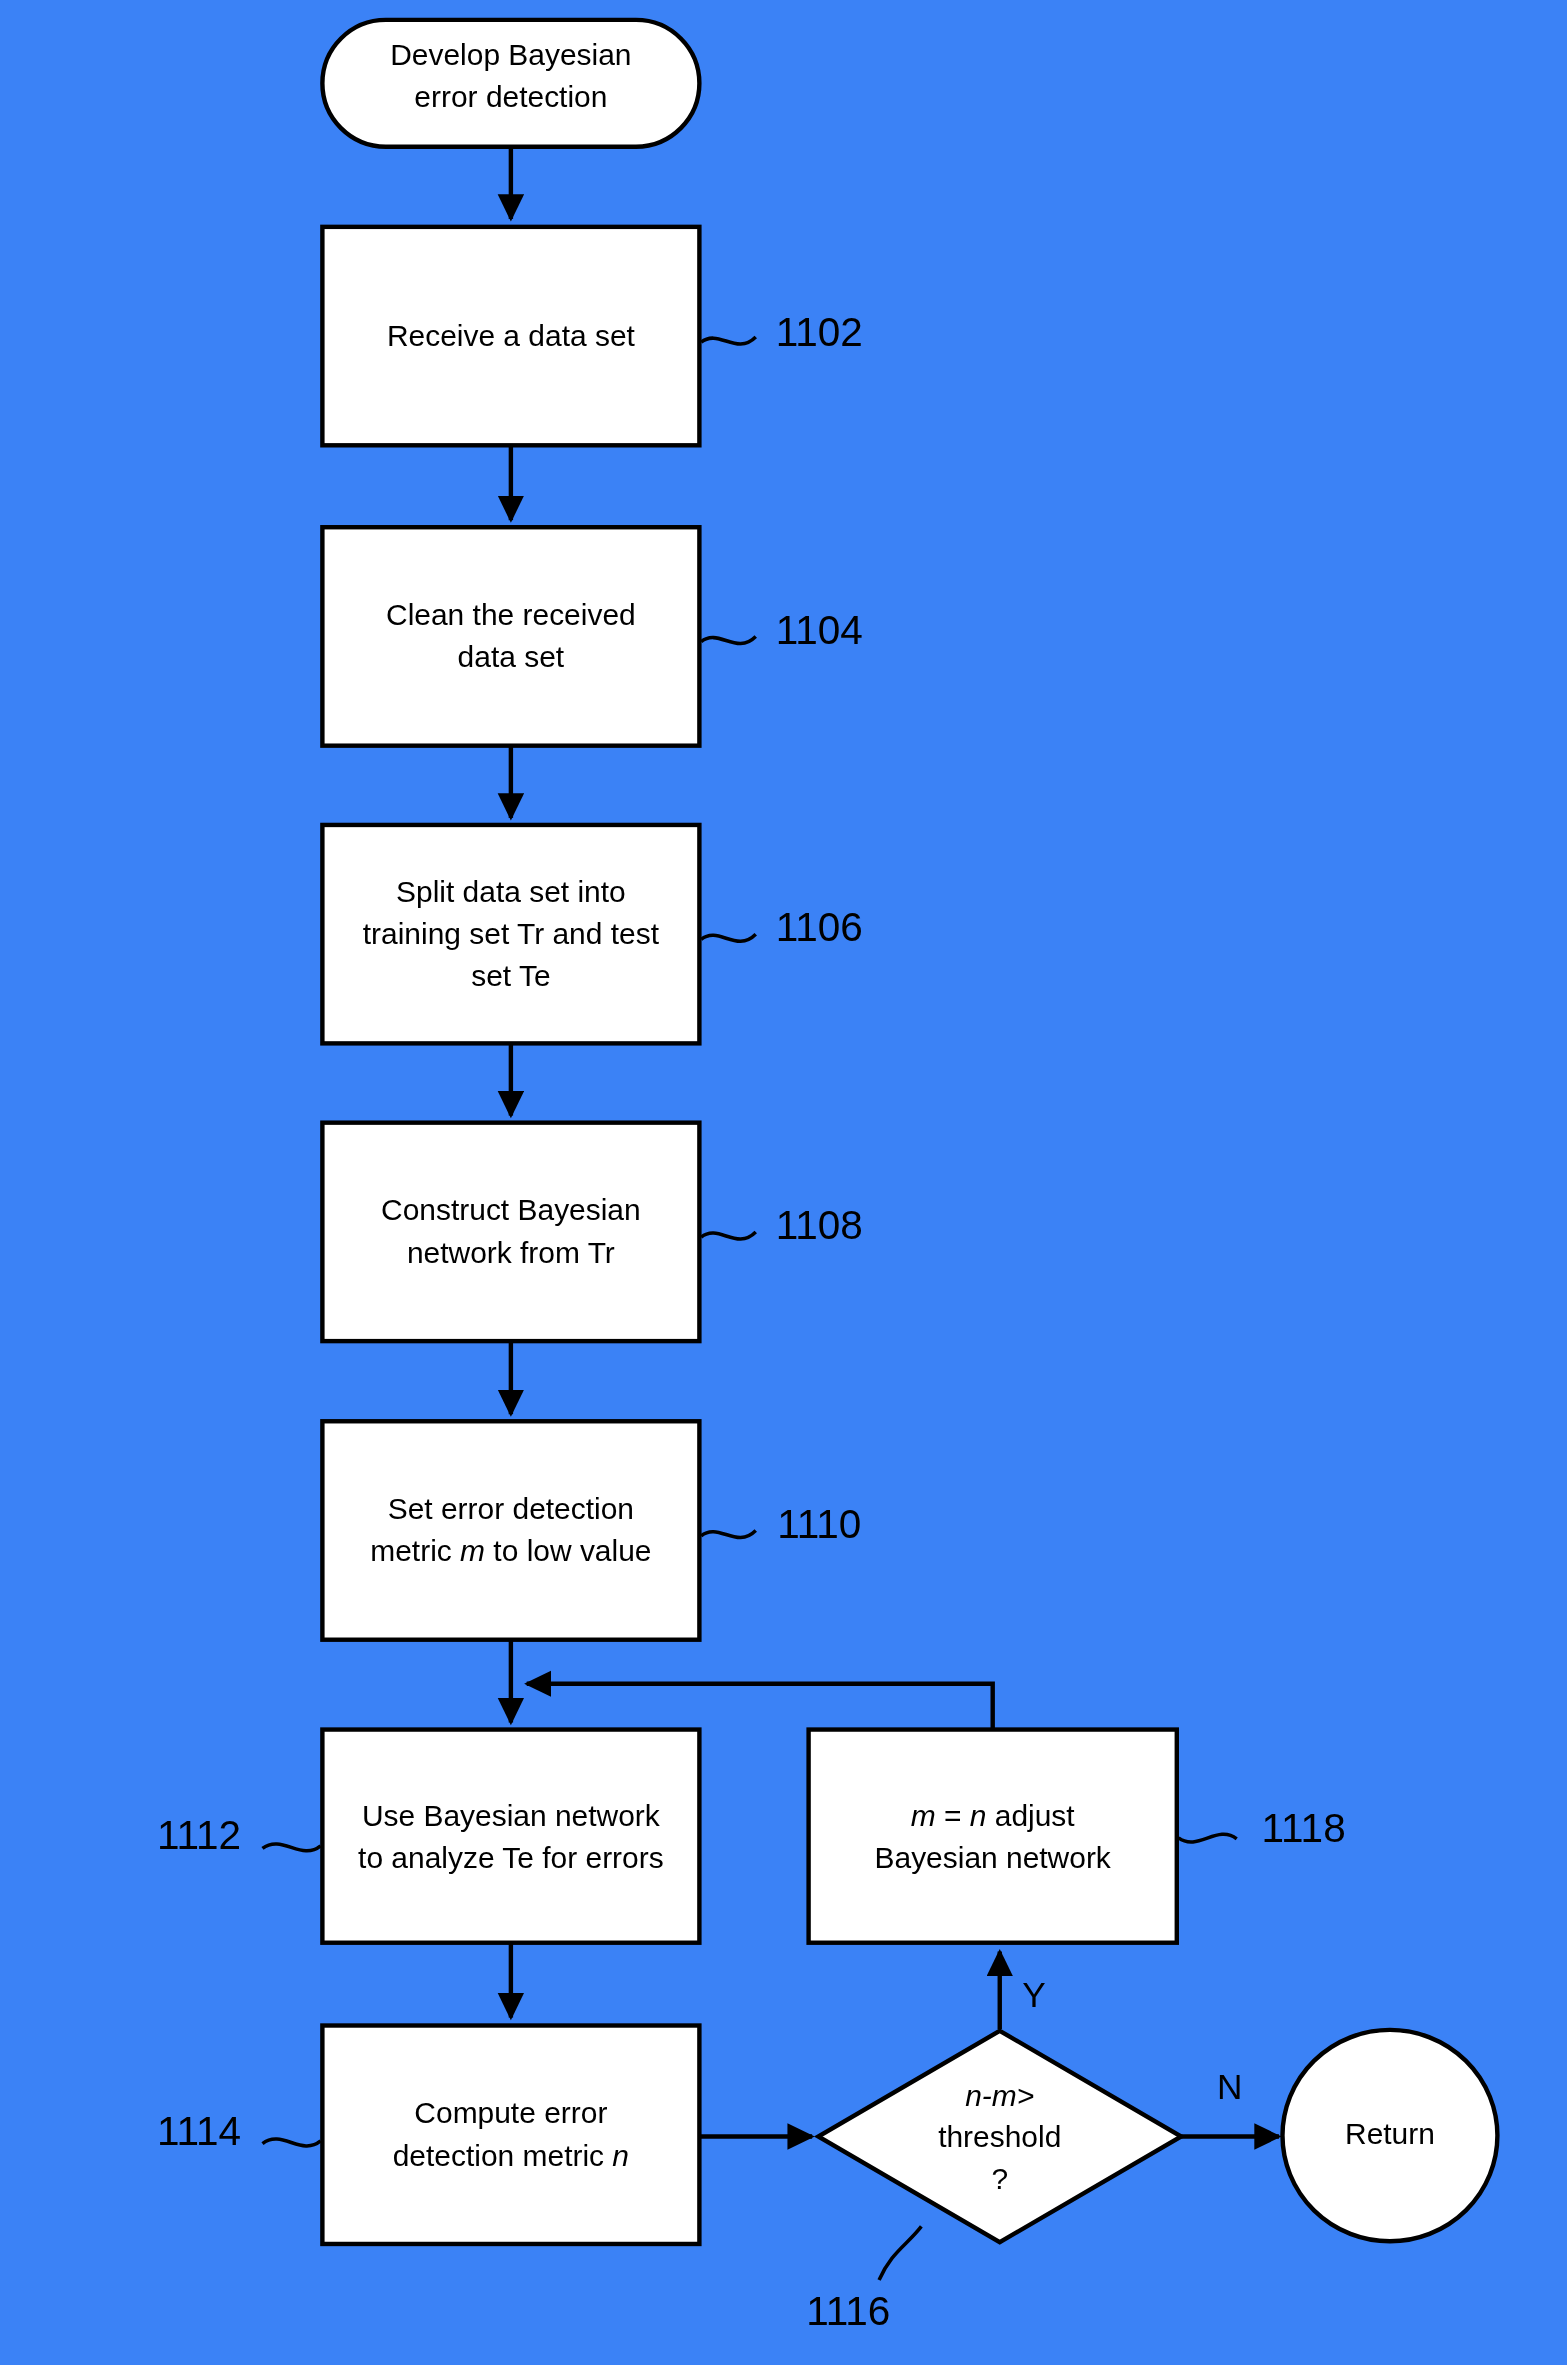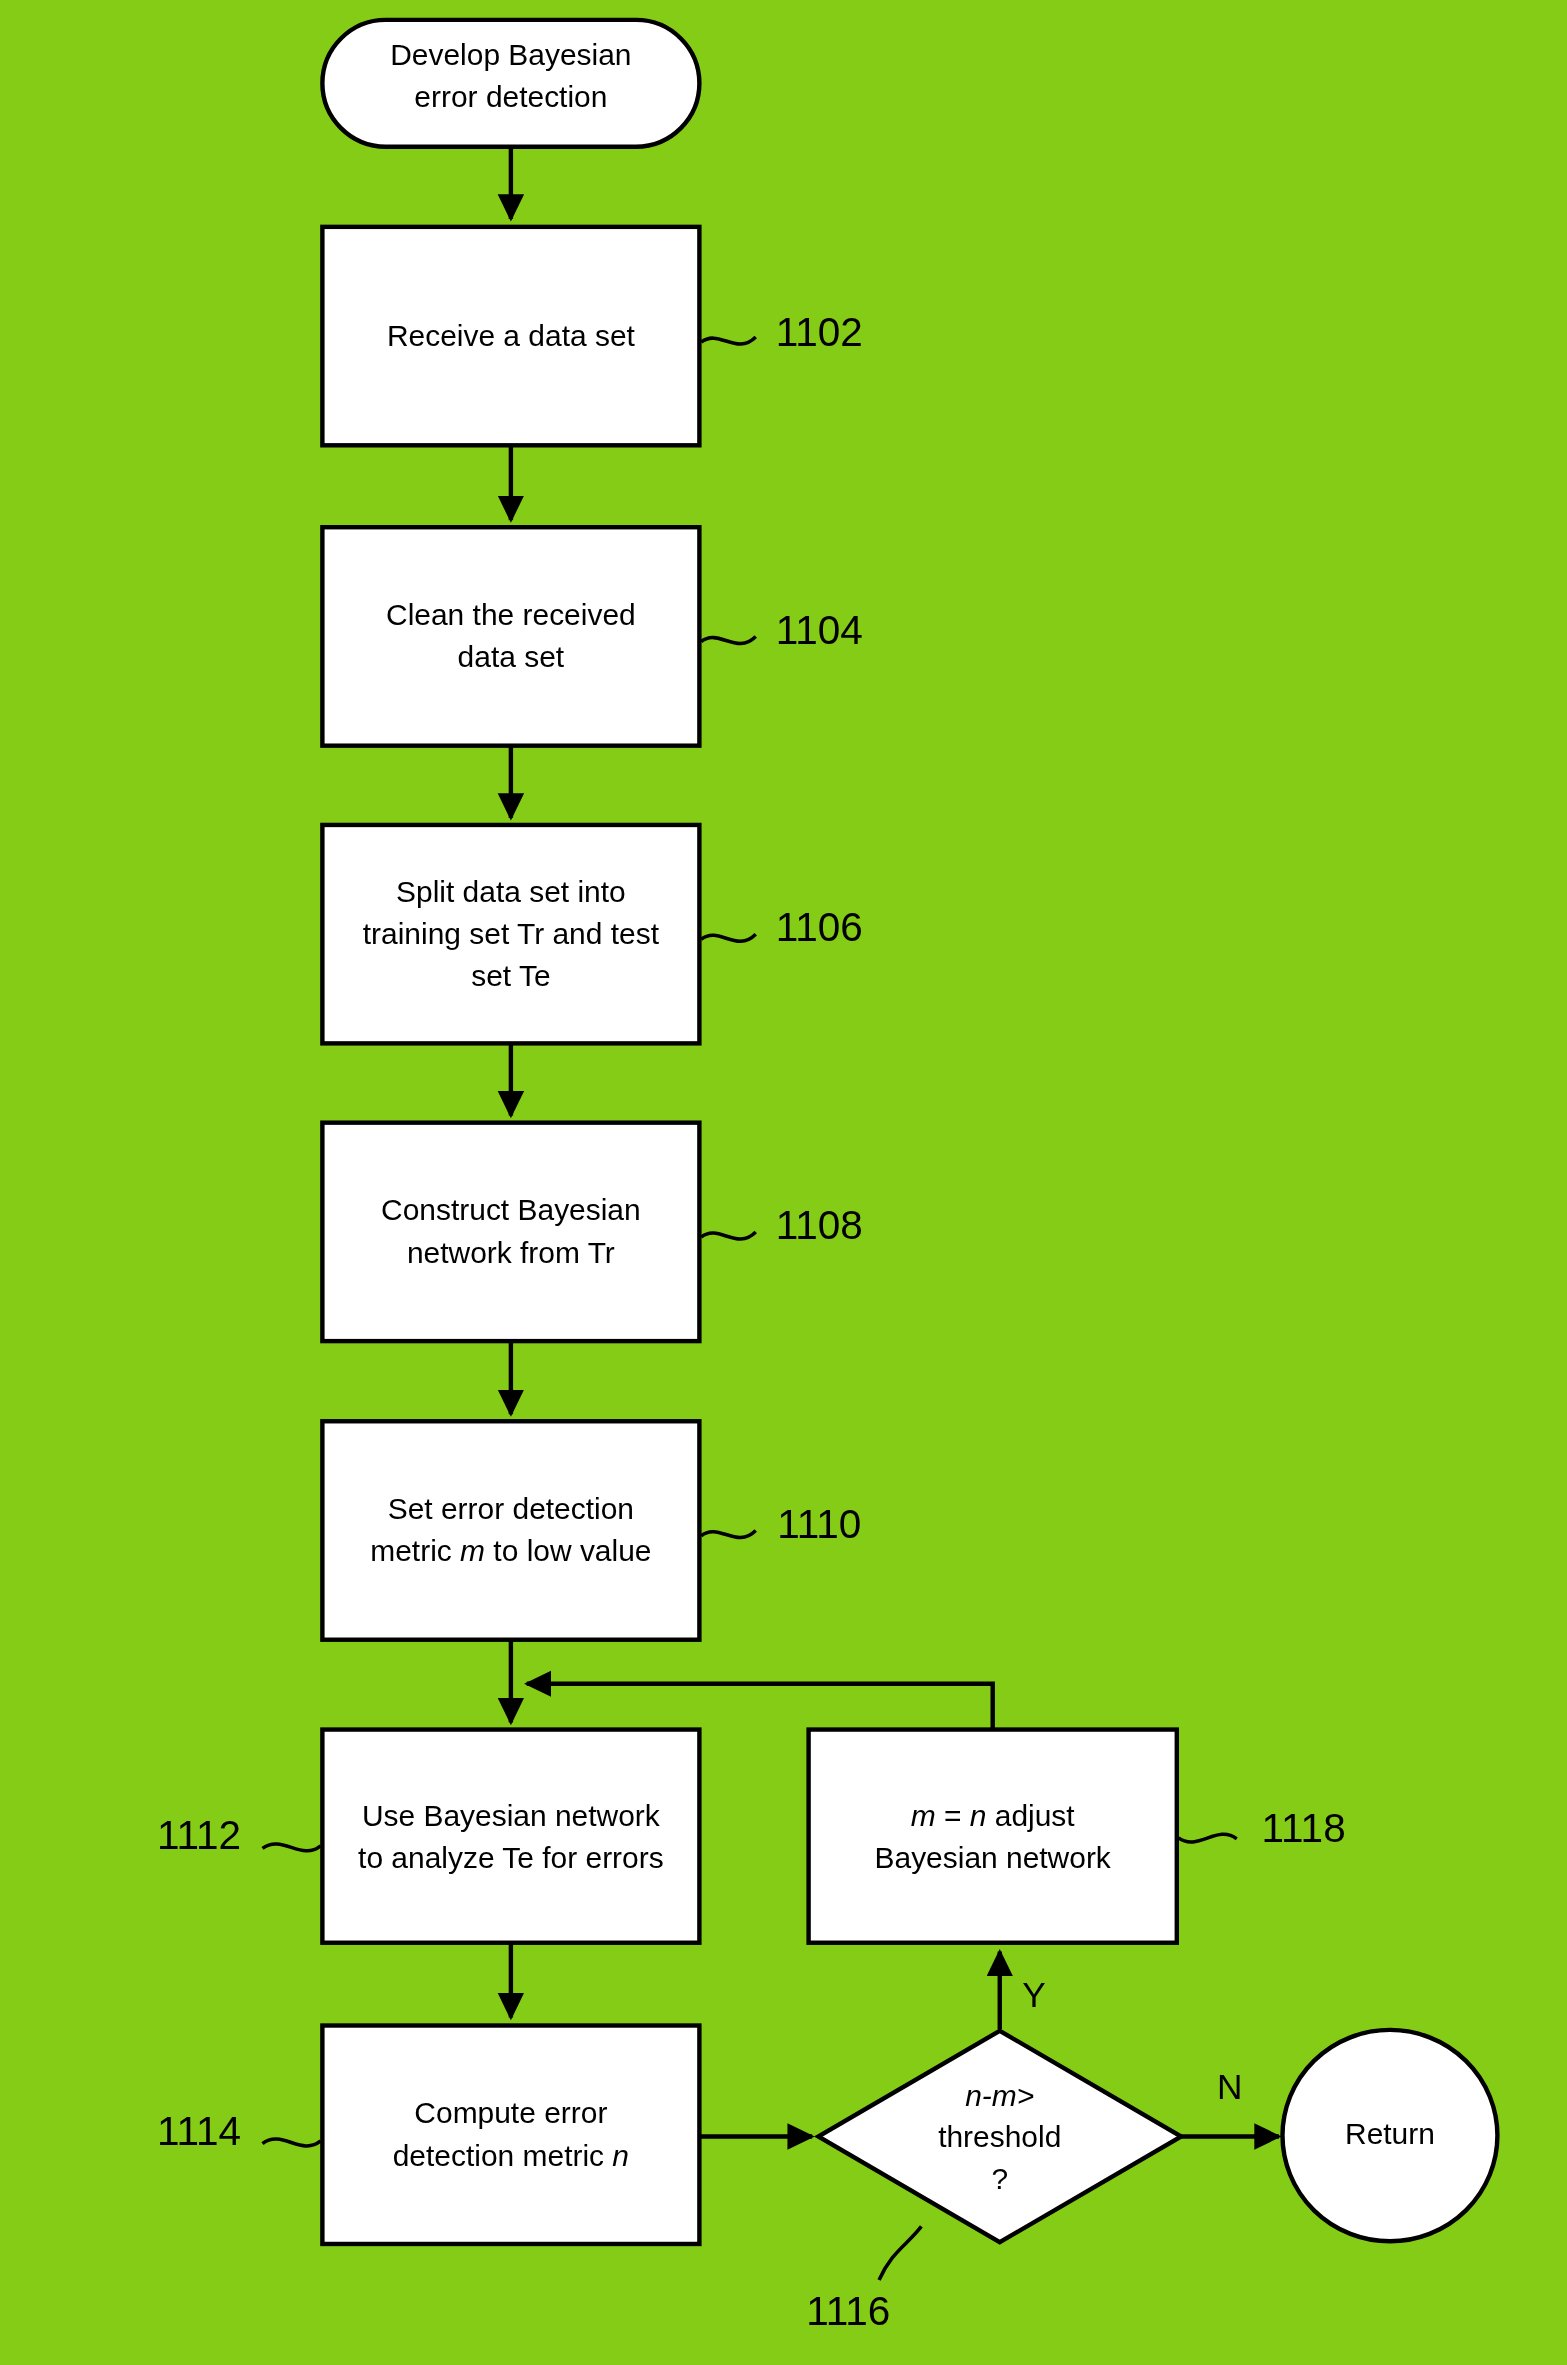--- a/index.html
+++ b/index.html
@@ -5,21 +5,21 @@
 <style>
   html, body {
     margin: 0;
     padding: 0;
     background: #ffffff;
   }
   #canvas-wrap {
     position: relative;
     width: 1567px;
     height: 2366px;
-    background: #84cc16;
+    background: #3b82f6;
     overflow: hidden;
     font-family: "Liberation Sans", sans-serif;
   }
   #flow-svg {
     position: absolute;
     top: 0;
     left: 0;
     width: 1567px;
     height: 2366px;
   }

